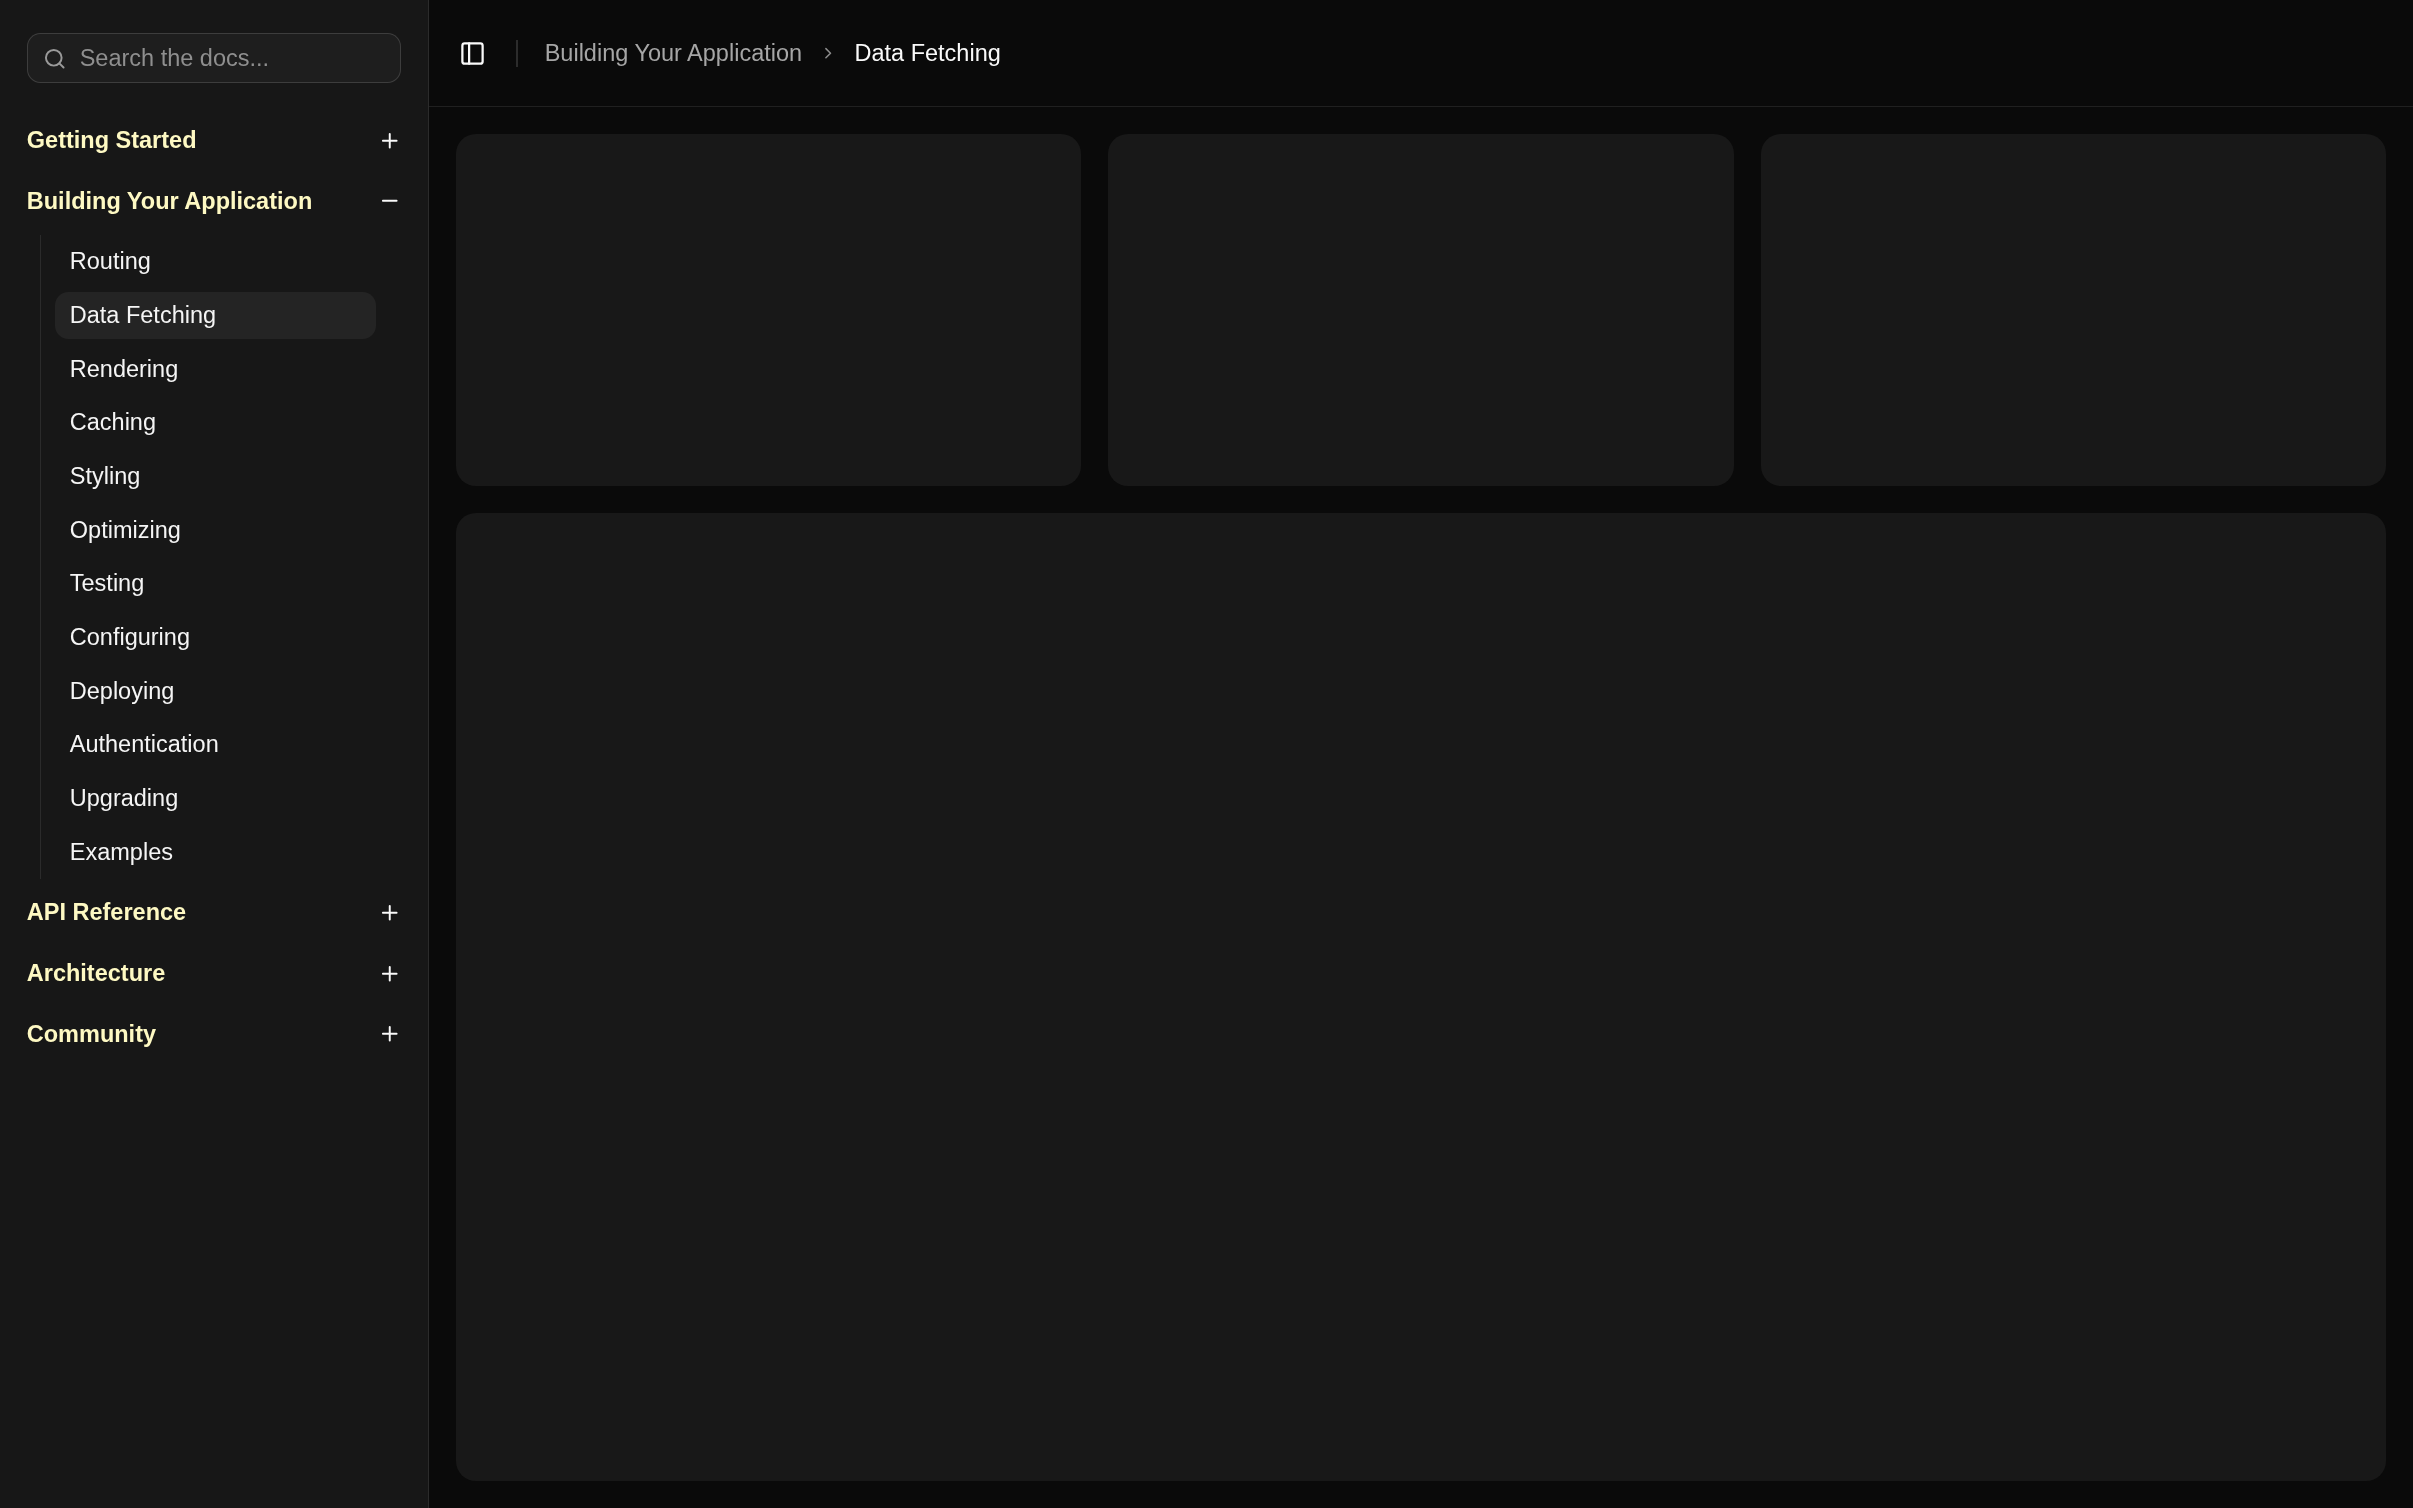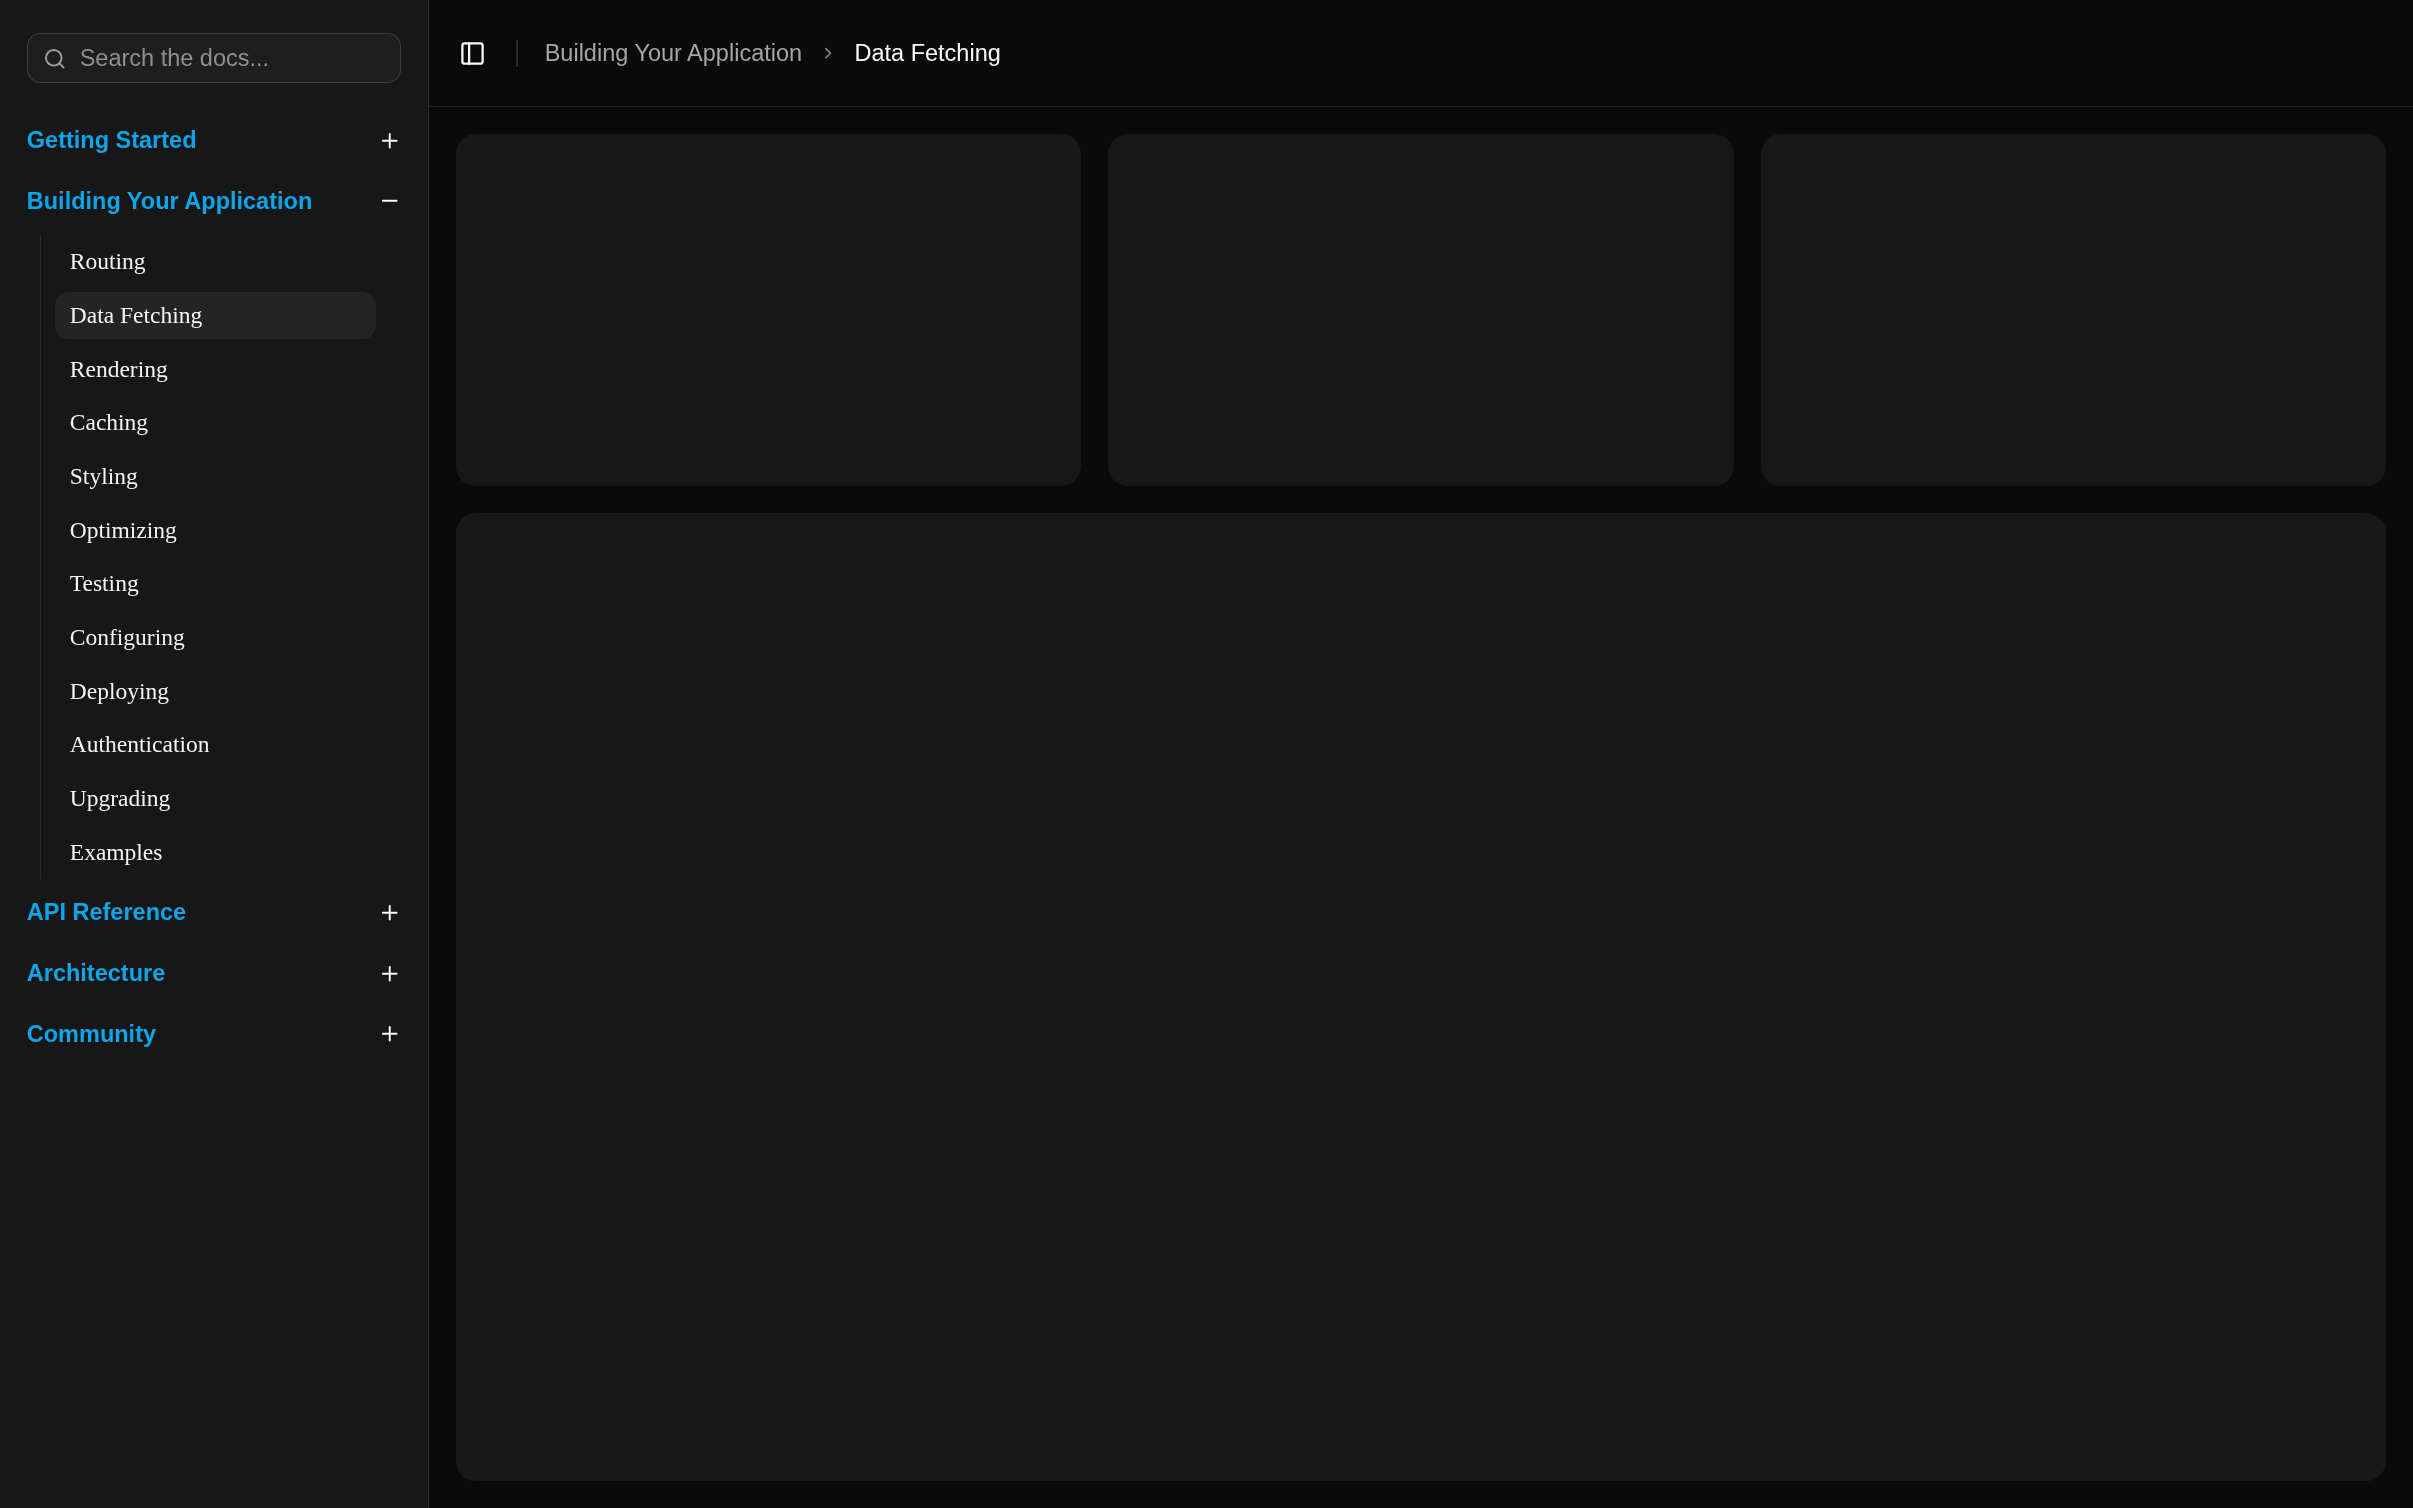--- a/index.html
+++ b/index.html
@@ -49,34 +49,34 @@
     color: #fafafa; font-family: inherit; font-size: 23.5px;
     width: 100%;
   }
   .search-box input::placeholder { color: #8f8f8f; }
 
   .nav { margin-top: 30px; display: flex; flex-direction: column; }
   .group-row {
     height: 54px; border-radius: 13.4px;
     display: flex; align-items: center; justify-content: space-between;
     padding: 0 13.4px; margin-bottom: 6.7px;
-    font-weight: 700; color: #0ea5e9; cursor: pointer;
+    font-weight: 700; color: #fef9c3; cursor: pointer;
   }
   .group-row .icon { color: #fafafa; }
   .sub-list {
     list-style: none;
     margin: 0 39px 6.7px 27px;
     border-left: 1.7px solid rgba(255,255,255,0.09);
     padding: 3.4px 0 3.4px 13.4px;
   }
   .sub-item {
     height: 47px; border-radius: 13.4px;
     display: flex; align-items: center;
     padding: 0 15px; margin-bottom: 6.7px;
-    color: #f5f5f5; cursor: pointer; font-weight: 400; font-family: Liberation Serif, serif;
+    color: #f5f5f5; cursor: pointer; font-weight: 400;
   }
   .sub-item:last-child { margin-bottom: 0; }
   .sub-item.active { background: #242424; }
 
   
   .main { flex: 1 1 auto; display: flex; flex-direction: column; min-width: 0; }
   .main-header {
     height: 107px; flex: 0 0 auto;
     border-bottom: 1.7px solid rgba(255,255,255,0.09);
     display: flex; align-items: center;

